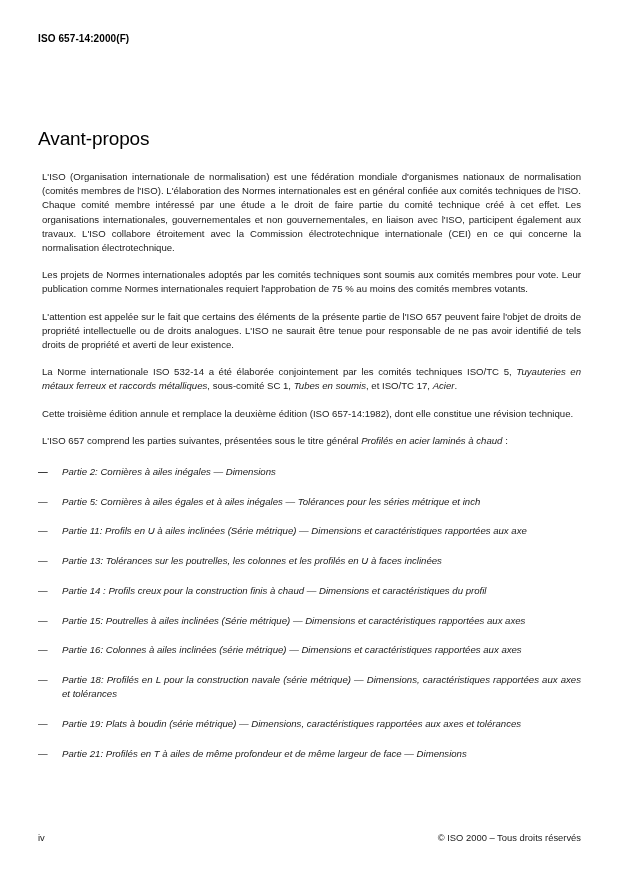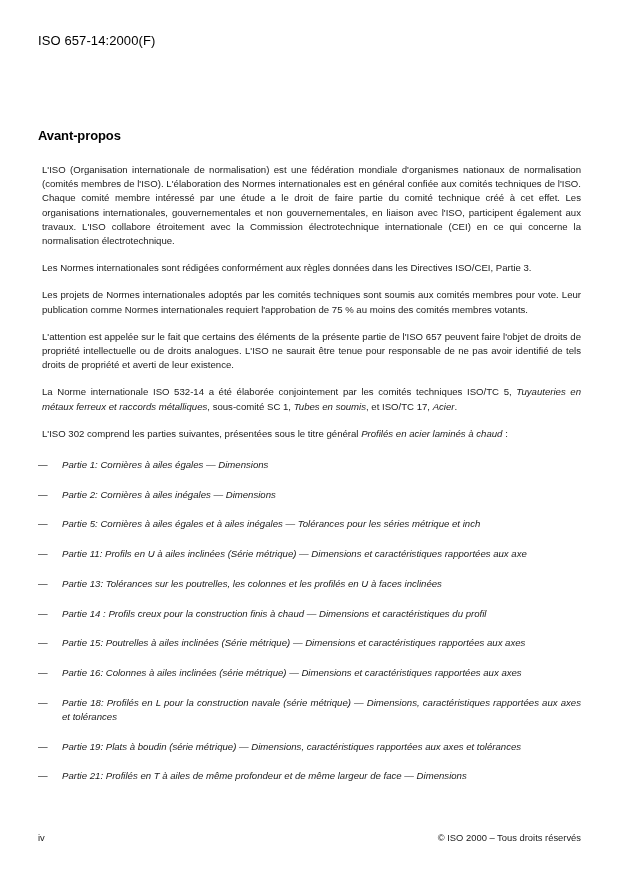--- a/index.html
+++ b/index.html
@@ -21,37 +21,37 @@
   .page {
     position: absolute;
     inset: 0;
   }
 
   
   .doc-header {
     position: absolute;
     top: 33px;
     left: 38px;
-    font-size: 13px;
-    font-weight: normal;
+    font-size: 10px;
+    font-weight: bold;
     letter-spacing: 0.1px;
     color: #000;
   }
 
   
   .content {
     position: absolute;
     top: 128px;
     left: 38px;
     width: 543px;
   }
 
   h1.section-title {
-    font-size: 13px;
-    font-weight: bold;
+    font-size: 19px;
+    font-weight: normal;
     margin: 0 0 20px 0;
     letter-spacing: -0.1px;
     color: #000;
   }
 
   p.para {
     font-size: 9.6px;
     line-height: 14.2px;
     text-align: justify;
     text-justify: inter-word;
@@ -116,33 +116,33 @@
 <div class="page">
 
   <div class="doc-header">ISO 657-14:2000(F)</div>
 
   <div class="content">
 
     <h1 class="section-title">Avant-propos</h1>
 
     <p class="para">L'ISO (Organisation internationale de normalisation) est une fédération mondiale d'organismes nationaux de normalisation (comités membres de l'ISO). L'élaboration des Normes internationales est en général confiée aux comités techniques de l'ISO. Chaque comité membre intéressé par une étude a le droit de faire partie du comité technique créé à cet effet. Les organisations internationales, gouvernementales et non gouvernementales, en liaison avec l'ISO, participent également aux travaux. L'ISO collabore étroitement avec la Commission électrotechnique internationale (CEI) en ce qui concerne la normalisation électrotechnique.</p>
 
-    <p class="para">Les Normes internationales sont rédigées conformément aux règles données dans les Directives ISO/CEI, Partie 3.</p>
 
     <p class="para">Les projets de Normes internationales adoptés par les comités techniques sont soumis aux comités membres pour vote. Leur publication comme Normes internationales requiert l'approbation de 75 % au moins des comités membres votants.</p>
 
     <p class="para">L'attention est appelée sur le fait que certains des éléments de la présente partie de l'ISO 657 peuvent faire l'objet de droits de propriété intellectuelle ou de droits analogues. L'ISO ne saurait être tenue pour responsable de ne pas avoir identifié de tels droits de propriété et averti de leur existence.</p>
 
     <p class="para"><span>La Norme internationale ISO 532-14 a été élaborée conjointement par les comités techniques ISO/TC 5, </span><span class="it">Tuyauteries en métaux ferreux et raccords métalliques</span><span>, sous-comité SC 1, </span><span class="it">Tubes en soumis</span><span>, et ISO/TC 17, </span><span class="it">Acier</span><span>.</span></p>
 
+    <p class="para">Cette troisième édition annule et remplace la deuxième édition (ISO 657-14:1982), dont elle constitue une révision technique.</p>
 
-    <p class="para"><span>L'ISO 302 comprend les parties suivantes, présentées sous le titre général </span><span class="it">Profilés en acier laminés à chaud</span><span> :</span></p>
+    <p class="para"><span>L'ISO 657 comprend les parties suivantes, présentées sous le titre général </span><span class="it">Profilés en acier laminés à chaud</span><span> :</span></p>
 
     <ul class="parts-list">
-      <li><span class="dash">—</span><span>Partie 1: Cornières à ailes égales — Dimensions</span></li>
+      <li><span class="dash">—</span></li>
       <li><span class="dash">—</span><span>Partie 2: Cornières à ailes inégales — Dimensions</span></li>
       <li><span class="dash">—</span><span>Partie 5: Cornières à ailes égales et à ailes inégales — Tolérances pour les séries métrique et inch</span></li>
       <li><span class="dash">—</span><span>Partie 11: Profils en U à ailes inclinées (Série métrique) — Dimensions et caractéristiques rapportées aux axe</span></li>
       <li><span class="dash">—</span><span>Partie 13: Tolérances sur les poutrelles, les colonnes et les profilés en U à faces inclinées</span></li>
       <li><span class="dash">—</span><span>Partie 14 : Profils creux pour la construction finis à chaud — Dimensions et caractéristiques du profil</span></li>
       <li><span class="dash">—</span><span>Partie 15: Poutrelles à ailes inclinées (Série métrique) — Dimensions et caractéristiques rapportées aux axes</span></li>
       <li><span class="dash">—</span><span>Partie 16: Colonnes à ailes inclinées (série métrique) — Dimensions et caractéristiques rapportées aux axes</span></li>
       <li class="wrap"><span class="dash">—</span><span>Partie 18: Profilés en L pour la  construction navale (série métrique) — Dimensions, caractéristiques rapportées aux axes et tolérances</span></li>
       <li><span class="dash">—</span><span>Partie 19: Plats à boudin (série métrique) — Dimensions, caractéristiques rapportées aux axes et tolérances</span></li>
       <li><span class="dash">—</span><span>Partie 21: Profilés en T à ailes de même profondeur et de même largeur de face — Dimensions</span></li>

